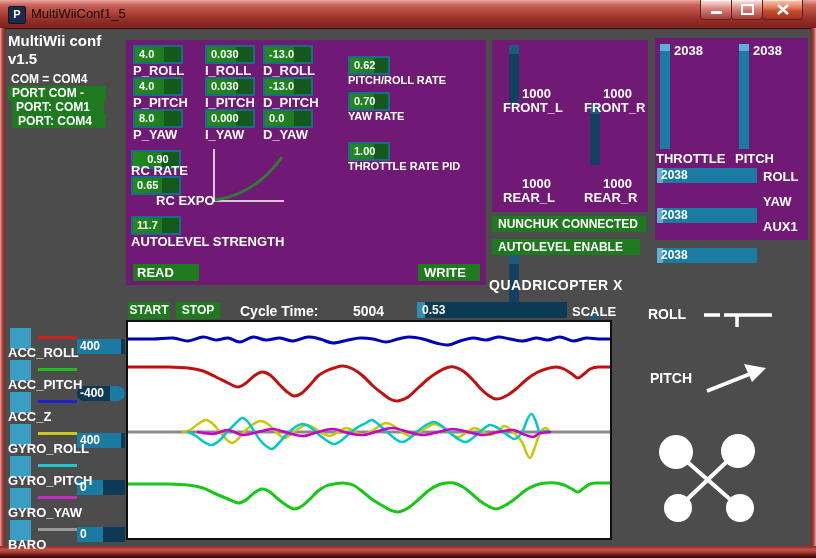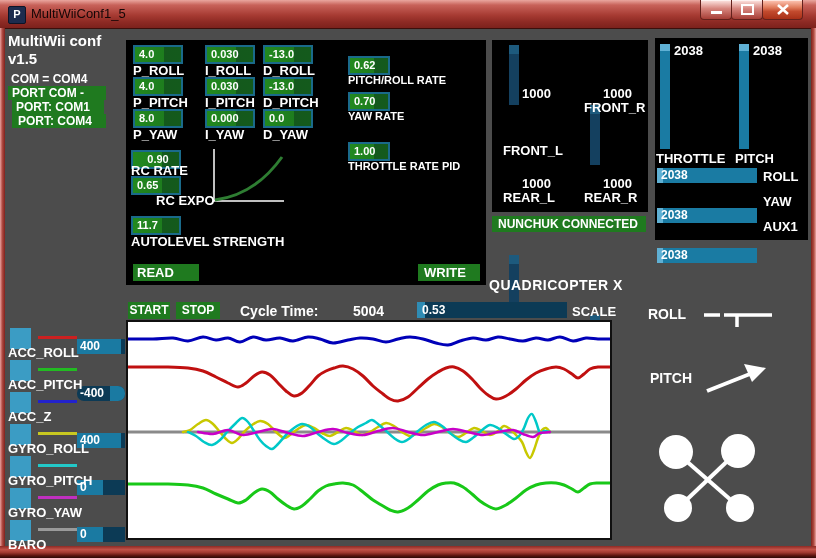--- a/index.html
+++ b/index.html
@@ -17,21 +17,21 @@
     background:linear-gradient(180deg,rgba(255,235,232,.95),rgba(219,142,135,.85) 45%,rgba(168,64,56,.9));
     box-shadow:inset 0 1px 0 rgba(255,255,255,.55);}
   .wb-close{background:linear-gradient(180deg,#ffc9b8,#e07a5a 40%,#c24a2e 60%,#a83018);}
   .border-left{left:0;top:28px;width:5px;height:518px;background:linear-gradient(90deg,#e8a3a0,#b04a42 45%,#7e211c);}
   .border-right{left:811px;top:28px;width:5px;height:518px;background:linear-gradient(270deg,#e8a3a0,#b04a42 45%,#7e211c);}
   .border-bottom{left:0;top:546px;width:816px;height:12px;
     background:linear-gradient(180deg,#8e2a24 0%,#c25148 30%,#a03830 55%,#5c1410 80%,#2c0806 100%);}
   
   .wt{color:#fff;font-weight:bold;}
   .t15{font-size:15px;} .t14{font-size:14px;} .t13{font-size:13px;} .t12{font-size:12px;} .t11{font-size:11px;}
-  .panel{background:#000000;}
+  .panel{background:#701a75;}
   .greenbtn{background:#1f7a1f;color:#fff;font-weight:bold;}
   .vbox{border:2px solid #1a6a8a;background:linear-gradient(90deg,#22891f 0%,#1e7d1e 62%,#14591c 62%,#145a1c 100%);
     color:#fff;font-weight:bold;font-size:11px;line-height:15px;padding-left:4px;box-sizing:content-box;}
   .navybar{background:#0c3a55;}
   
   .sq{width:21px;height:21px;background:#3b9cc4;}
   .swatch{height:3px;}
   .sbar{height:15px;background:#0c3a55;overflow:hidden;position:relative;}
   .sbar .fill{position:absolute;top:0;height:15px;background:#1a7aa2;}
   .sbar .txt{position:absolute;left:3px;top:0;color:#fff;font-weight:bold;font-size:12px;line-height:15px;}
@@ -119,38 +119,39 @@
     <div class="abs wt t13" style="left:5px;top:194px;">AUTOLEVEL STRENGTH</div>
     <div class="abs greenbtn t13" style="left:7px;top:224px;width:62px;height:17px;line-height:17px;padding-left:4px;">READ</div>
     <div class="abs greenbtn t13" style="left:292px;top:224px;width:56px;height:17px;line-height:17px;padding-left:6px;">WRITE</div>
   </div>
 
   <div class="abs panel" style="left:492px;top:40px;width:156px;height:172px;" id="motor-panel">
       <div class="abs motorbar" style="left:17px;top:5px;height:60px;">
         <div class="cap"></div>
       </div>
       <div class="abs wt t13" style="left:30px;top:46px;">1000</div>
-      <div class="abs wt t13" style="left:11px;top:60px;white-space:nowrap;margin-top:43px;">FRONT_L</div>
+      <div class="abs wt t13" style="left:11px;top:60px;white-space:nowrap;">FRONT_L</div>
       <div class="abs motorbar" style="left:98px;top:5px;height:60px;">
         <div class="cap"></div>
       </div>
       <div class="abs wt t13" style="left:111px;top:46px;">1000</div>
       <div class="abs wt t13" style="left:92px;top:60px;white-space:nowrap;">FRONT_R</div>
       <div class="abs motorbar" style="left:17px;top:95px;height:60px;">
         <div class="cap"></div>
       </div>
       <div class="abs wt t13" style="left:30px;top:136px;">1000</div>
       <div class="abs wt t13" style="left:11px;top:150px;white-space:nowrap;">REAR_L</div>
       <div class="abs motorbar" style="left:98px;top:95px;height:60px;">
         <div class="cap"></div>
       </div>
       <div class="abs wt t13" style="left:111px;top:136px;">1000</div>
       <div class="abs wt t13" style="left:92px;top:150px;white-space:nowrap;">REAR_R</div>
     </div>
   <div class="abs greenbtn t12" style="left:492px;top:216px;width:148px;height:16px;line-height:16px;padding-left:6px;">NUNCHUK CONNECTED</div>
+  <div class="abs greenbtn t12" style="left:492px;top:239px;width:142px;height:16px;line-height:16px;padding-left:6px;">AUTOLEVEL ENABLE</div>
 
   <div class="abs panel" style="left:655px;top:38px;width:153px;height:202px;" id="rx-panel">
       <div class="abs rxv" style="left:5px;top:6px;height:105px;">
         <div class="rxcapv"></div>
       </div>
       <div class="abs wt t13" style="left:19px;top:5px;">2038</div>
       <div class="abs wt t13" style="left:1px;top:113px;white-space:nowrap;">THROTTLE</div>
       <div class="abs rxv" style="left:84px;top:6px;height:105px;">
         <div class="rxcapv"></div>
       </div>

